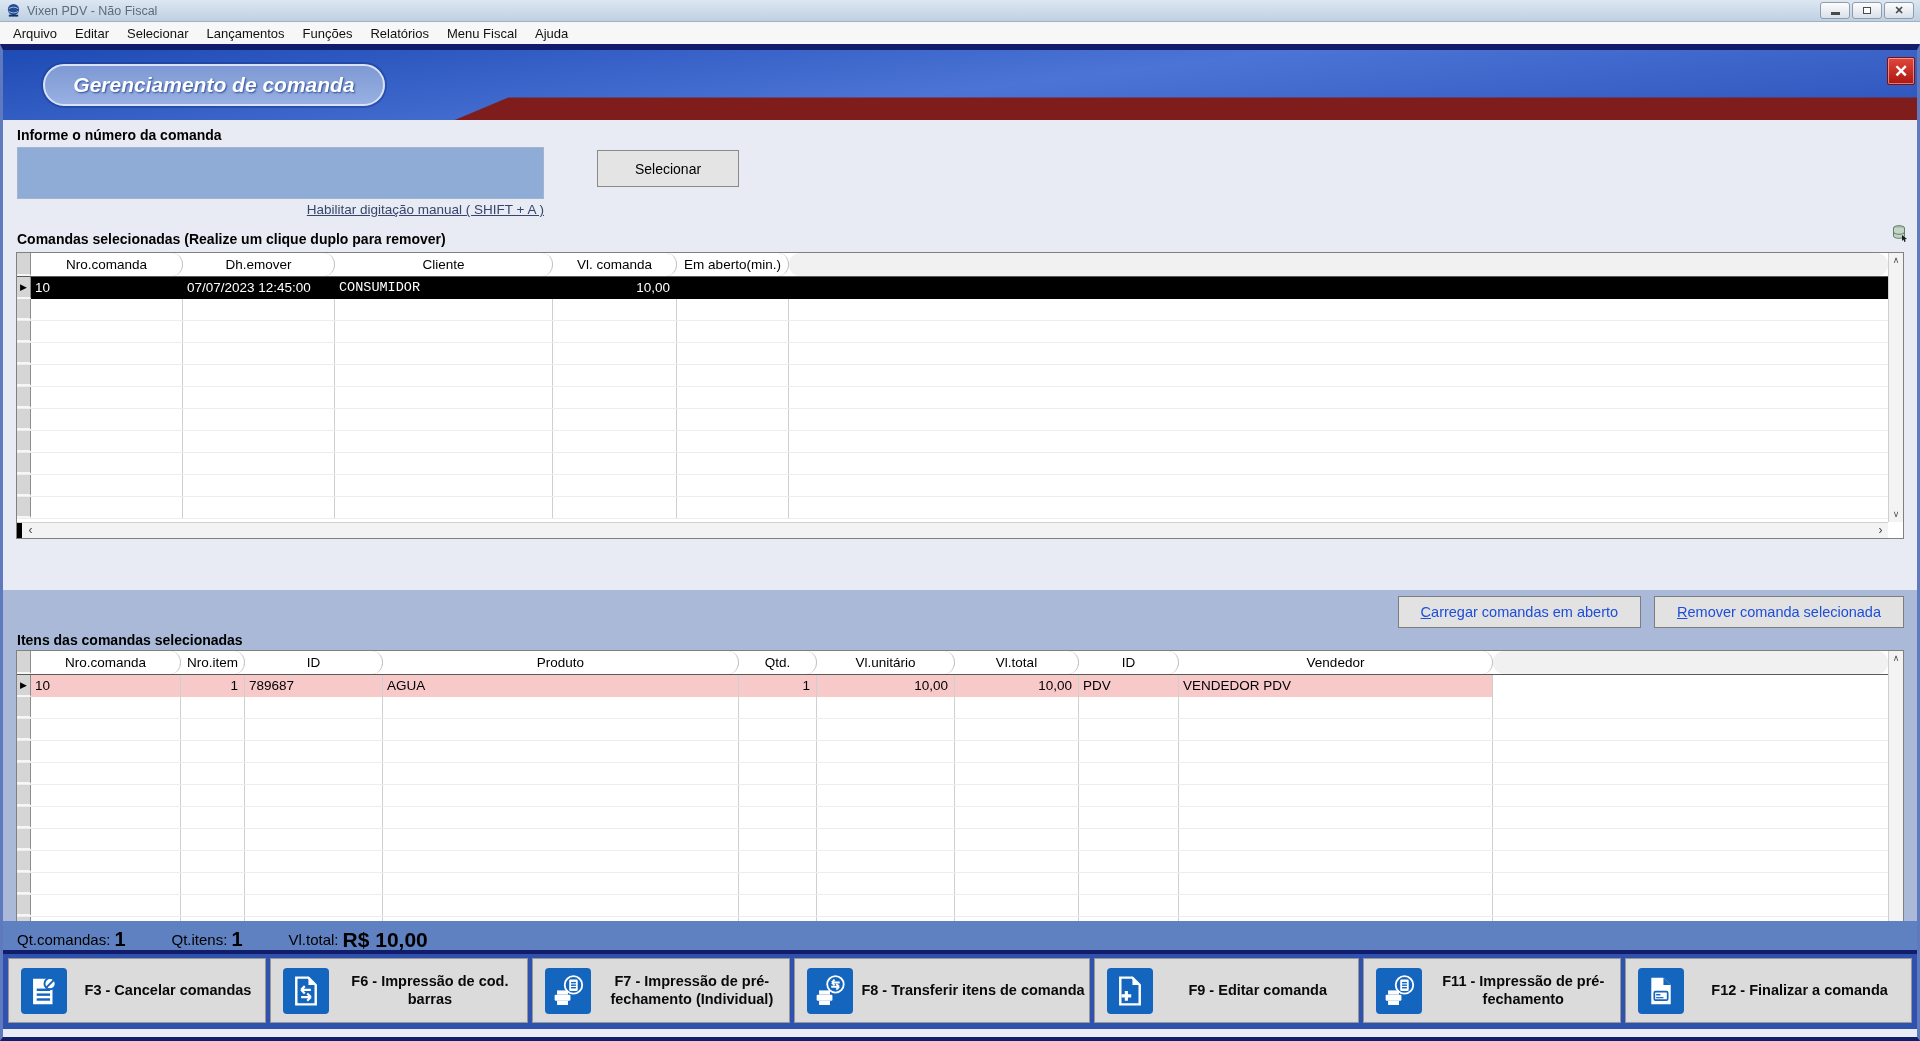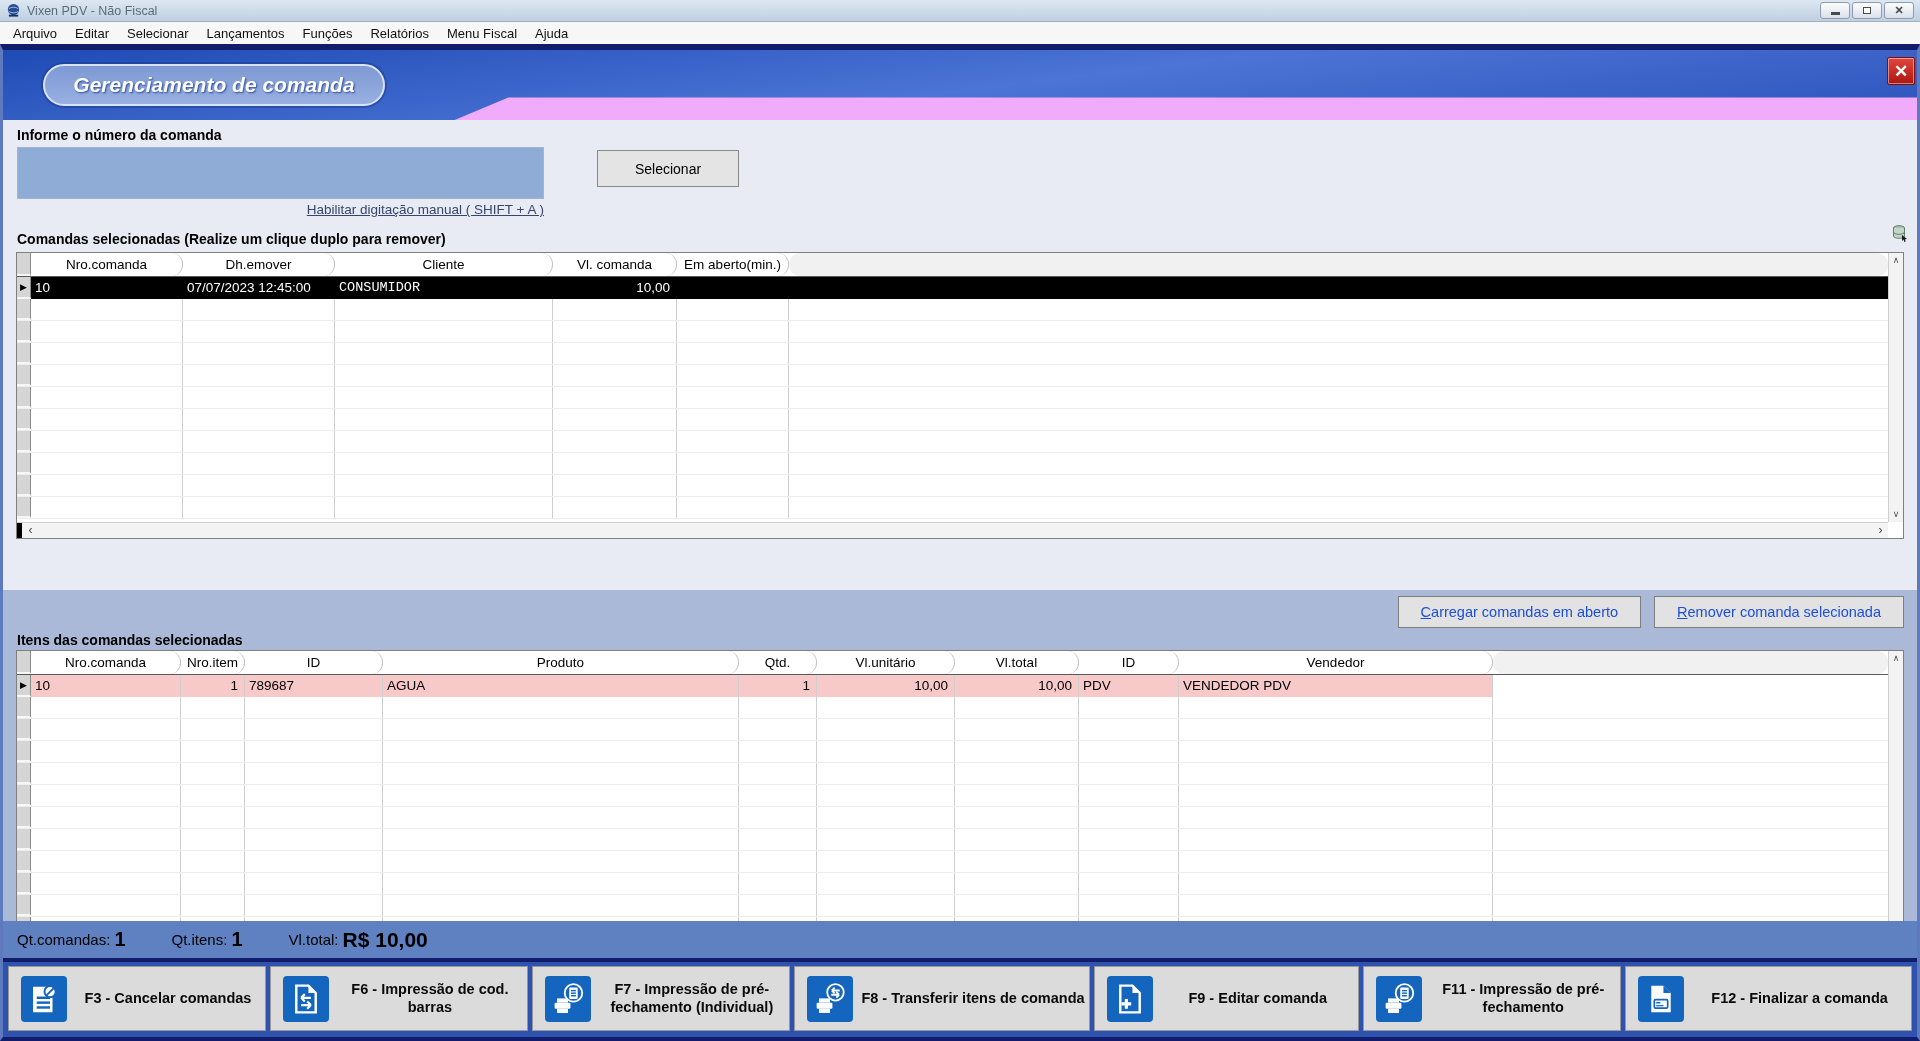--- a/index.html
+++ b/index.html
@@ -24,21 +24,21 @@
   
   .menubar { height:22px; background:#F7F7F7; display:flex; align-items:center; padding:0 4px; }
   .menu-item { font-size:13px; color:#111; padding:2px 9px; }
 
   
   .panel { position:absolute; top:44px; left:0; right:0; bottom:0;
     border-left:3px solid #5F79BE; border-right:3px solid #5F79BE;
     border-top:6px solid #111C6B; border-bottom:4px solid #111C6B; background:#E9EBF4; }
 
   
-  .header-band { position:relative; height:70px; background:#f0abfc; }
+  .header-band { position:relative; height:70px; background:#7f1d1d; }
   .header-blue { position:absolute; inset:0;
     background:linear-gradient(173deg,#1E4BB4 0%,#4C74D6 52%,#2C53BA 100%);
     clip-path:polygon(0 0,100% 0,100% 68%,26.4% 68%,23.6% 100%,0 100%); }
   .header-pill { position:absolute; left:40px; top:14px; width:342px; height:42px;
     border-radius:22px; background:linear-gradient(#7E99D4,#98B0E2);
     border:2px solid #D9E3F7; box-shadow:0 0 0 2px rgba(25,55,140,.45);
     display:flex; align-items:center; justify-content:center; }
   .header-pill span { color:#fff; font-size:21px; font-weight:bold; font-style:italic;
     text-shadow:1px 1px 2px #2C4A96; }
   .red-close { position:absolute; right:2px; top:7px; width:28px; height:28px;
@@ -100,21 +100,21 @@
   .itens-label { position:absolute; left:14px; top:42px; }
   .grid.t2 { position:absolute; left:13px; right:13px; top:60px; height:325px; margin:0; }
 
   .statusbar { position:absolute; left:0; right:0; bottom:0; height:37px; background:#6081C1;
     display:flex; align-items:center; padding-left:14px; color:#000; }
   .statusbar .lb { font-size:15px; margin-right:4px; }
   .statusbar .vl { font-size:20px; font-weight:bold; margin-right:46px; }
   .statusbar .vl.money { font-size:21px; margin-right:0; }
 
   
-  .bottombar { position:absolute; left:0; right:0; bottom:0; height:79px; background:#2E52AE;
+  .bottombar { position:absolute; left:0; right:0; bottom:8px; height:79px; background:#2E52AE;
     border-top:4px solid #111C6B; display:flex; gap:4px; padding:4px 5px 6px; }
   .fn-btn { flex:1 1 0; background:#DBDBDB; border:1px solid #979797; display:flex;
     align-items:center; padding:0 4px 0 12px; }
   .fn-btn:nth-child(4){ flex:1.16 1 0; }
   .fn-btn:nth-child(7){ flex:1.12 1 0; }
   .fn-btn:nth-child(5){ flex:1.03 1 0; }
   .fn-ico { flex:0 0 46px; height:46px; background:#1465BE; border-radius:4px;
     display:flex; align-items:center; justify-content:center; margin-right:8px; }
   .fn-ico svg { width:34px; height:34px; }
   .fn-lbl { flex:1; text-align:center; font-size:14.5px; font-weight:bold; color:#0A0A0A;

